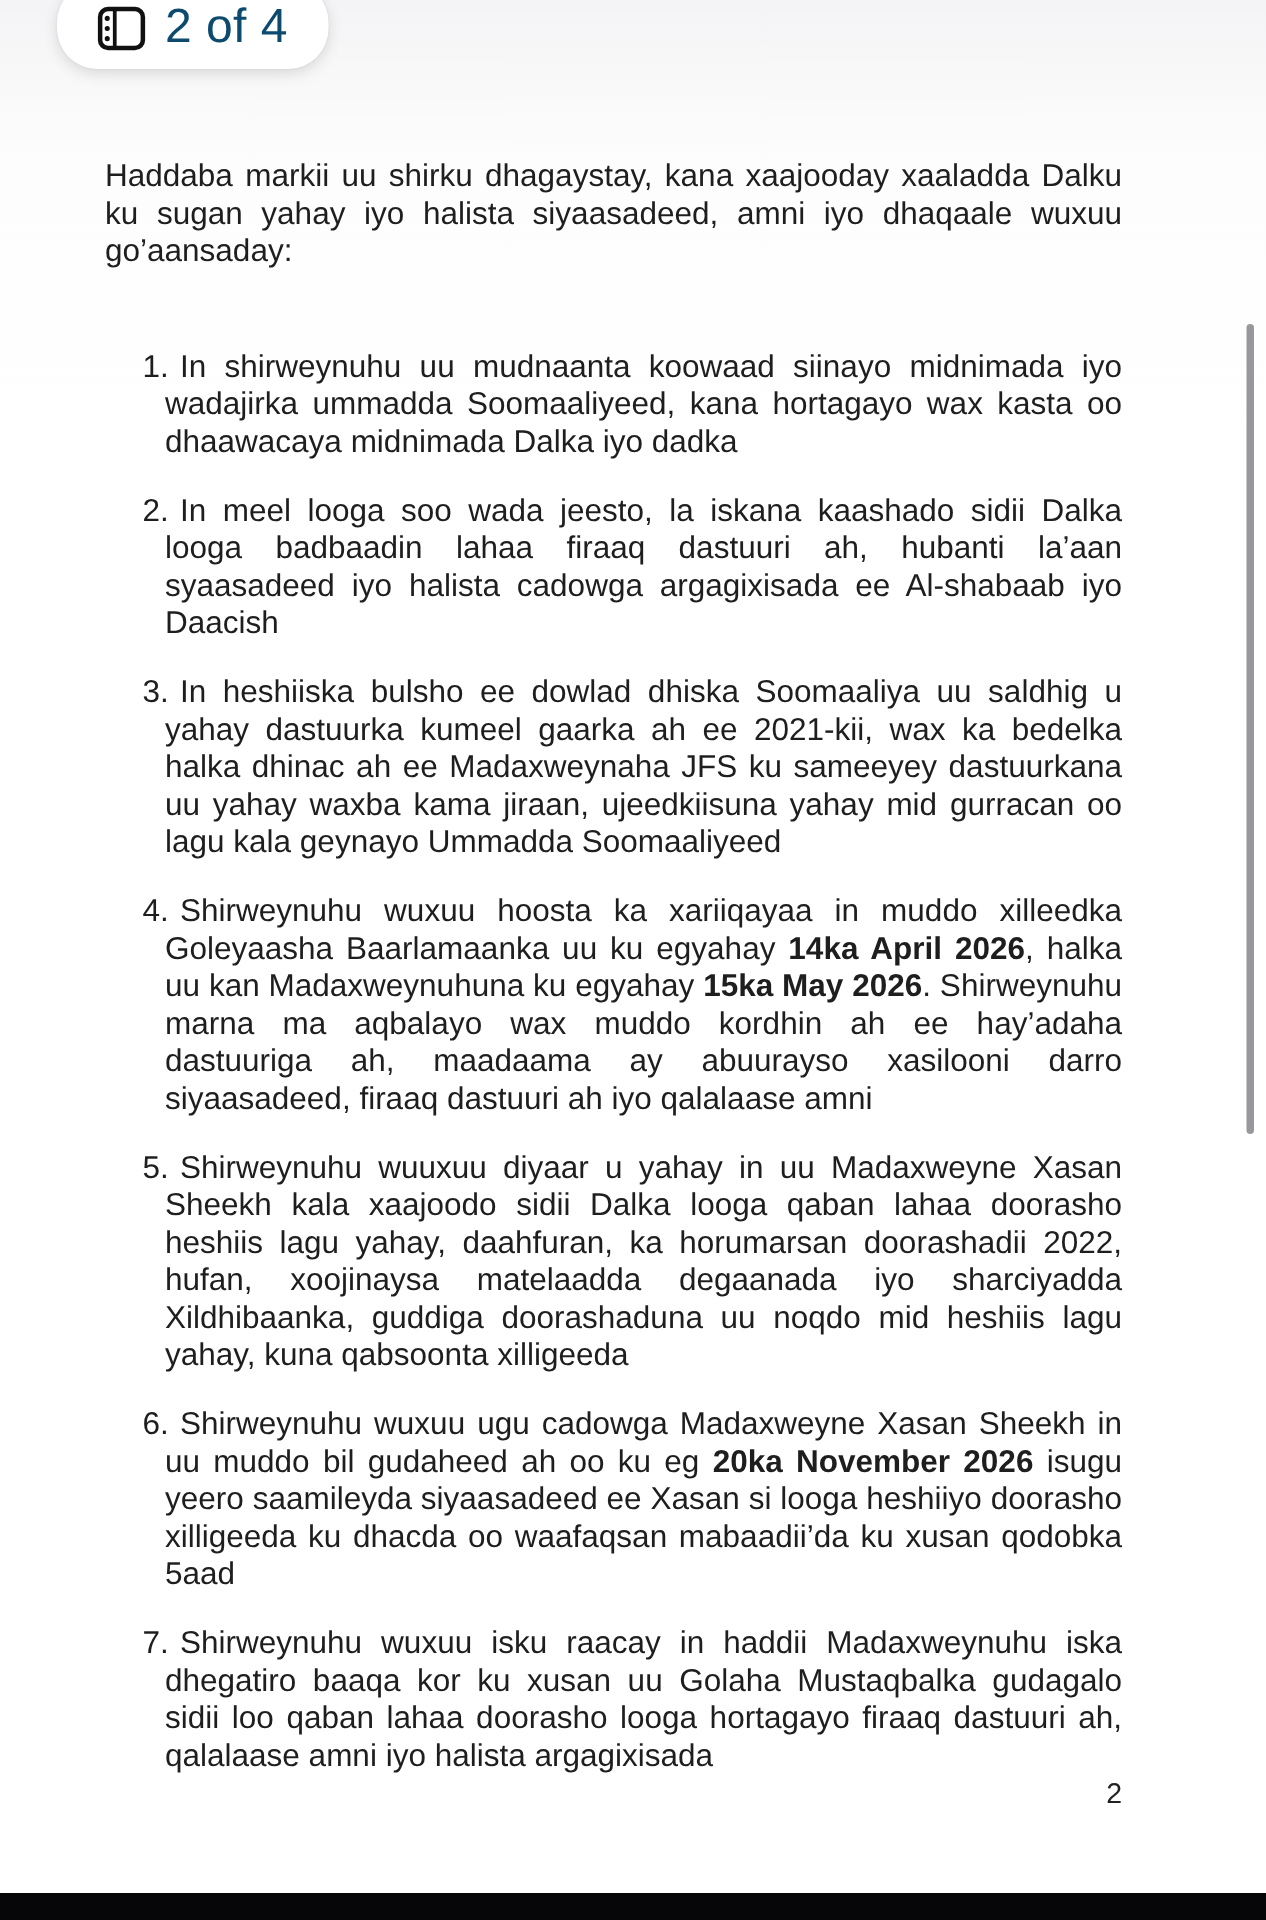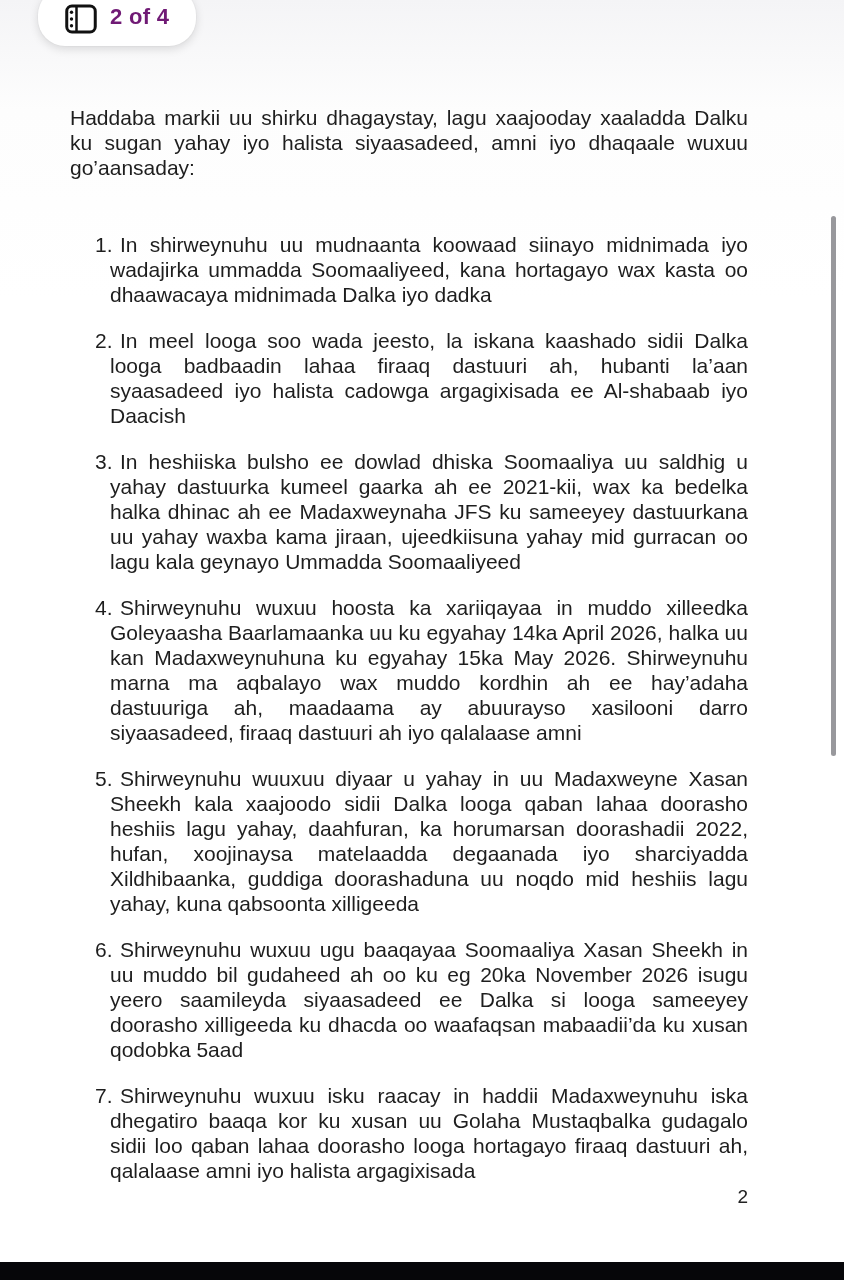--- a/index.html
+++ b/index.html
@@ -13,39 +13,39 @@
   
   .pill {
     position: absolute; left: 38px; top: -12px; height: 58px;
     display: flex; align-items: center; gap: 11px;
     padding: 0 27px 0 25px;
     background: #ffffff; border-radius: 27px;
     box-shadow: 0 3px 10px rgba(0,0,0,0.13), 0 0 0 1px rgba(0,0,0,0.02);
   }
   .pill svg { display: block; margin-top: 3px; }
   .pill-label {
-    font-size: 22px; font-weight: 700; color: #701a75; letter-spacing: 0.3px;
+    font-size: 32px; font-weight: 400; color: #0c4a6e; letter-spacing: 0.3px;
     white-space: nowrap;
   }
 
   
   .doc {
     position: absolute; left: 70px; top: 105px; width: 678px;
     font-size: 21px; line-height: 25px; color: #1e1e1e;
     text-align: justify;
   }
   .intro { margin: 0; }
   .items { margin-top: 52px; }
   .item {
     position: relative; padding-left: 40px; text-indent: 10px;
     margin-bottom: 21px;
   }
   .item:last-child { margin-bottom: 0; }
   .item-num { position: absolute; left: 25px; top: 0; text-indent: 0; }
-  .item b { font-weight: normal; }
+  .item b { font-weight: bold; }
 
   .page-num {
     position: absolute; right: 96px; top: 1186px;
     font-size: 19px; color: #222222;
   }
 
   .scrollbar {
     position: absolute; right: 8px; top: 216px;
     width: 5px; height: 540px; border-radius: 3px;
     background: #98989c;
@@ -64,21 +64,21 @@
     <rect x="1.6" y="1.6" width="22.8" height="20.8" rx="4.2" fill="none" stroke="#111111" stroke-width="2.4"></rect>
     <line x1="9.4" y1="1.8" x2="9.4" y2="22.2" stroke="#111111" stroke-width="2"></line>
     <circle cx="5.4" cy="6.6" r="1.35" fill="#111111"></circle>
     <circle cx="5.4" cy="12" r="1.35" fill="#111111"></circle>
     <circle cx="5.4" cy="17.4" r="1.35" fill="#111111"></circle>
   </svg>
   <span class="pill-label">2 of 4</span>
 </div>
 
 <div class="doc" style="color: rgb(30, 30, 30);">
-  <p class="intro">Haddaba markii uu shirku dhagaystay, lagu xaajooday xaaladda Dalku ku sugan yahay iyo halista siyaasadeed, amni iyo dhaqaale wuxuu go’aansaday:</p>
+  <p class="intro">Haddaba markii uu shirku dhagaystay, kana xaajooday xaaladda Dalku ku sugan yahay iyo halista siyaasadeed, amni iyo dhaqaale wuxuu go’aansaday:</p>
   <div class="items">
   <div class="item">
     <span class="item-num">1.</span><span class="item-body"><span>In shirweynuhu uu mudnaanta koowaad siinayo midnimada iyo wadajirka ummadda Soomaaliyeed, kana hortagayo wax kasta oo dhaawacaya midnimada Dalka iyo dadka</span></span>
   </div>
 
   <div class="item">
     <span class="item-num">2.</span><span class="item-body"><span>In meel looga soo wada jeesto, la iskana kaashado sidii Dalka looga badbaadin lahaa firaaq dastuuri ah, hubanti la’aan syaasadeed iyo halista cadowga argagixisada ee Al-shabaab iyo Daacish</span></span>
   </div>
 
   <div class="item">
@@ -87,21 +87,21 @@
 
   <div class="item">
     <span class="item-num">4.</span><span class="item-body"><span>Shirweynuhu wuxuu hoosta ka xariiqayaa in muddo xilleedka Goleyaasha Baarlamaanka uu ku egyahay </span><b>14ka April 2026</b><span>, halka uu kan Madaxweynuhuna ku egyahay </span><b>15ka May 2026</b><span>. Shirweynuhu marna ma aqbalayo wax muddo kordhin ah ee hay’adaha dastuuriga ah, maadaama ay abuurayso xasilooni darro siyaasadeed, firaaq dastuuri ah iyo qalalaase amni</span></span>
   </div>
 
   <div class="item">
     <span class="item-num">5.</span><span class="item-body"><span>Shirweynuhu wuuxuu diyaar u yahay in uu Madaxweyne Xasan Sheekh kala xaajoodo sidii Dalka looga qaban lahaa doorasho heshiis lagu yahay, daahfuran, ka horumarsan doorashadii 2022, hufan, xoojinaysa matelaadda degaanada iyo sharciyadda Xildhibaanka, guddiga doorashaduna uu noqdo mid heshiis lagu yahay, kuna qabsoonta xilligeeda</span></span>
   </div>
 
   <div class="item">
-    <span class="item-num">6.</span><span class="item-body"><span>Shirweynuhu wuxuu ugu baaqayaa Soomaaliya Xasan Sheekh in uu muddo bil gudaheed ah oo ku eg </span><b>20ka November 2026</b><span> isugu yeero saamileyda siyaasadeed ee Dalka si looga sameeyey doorasho xilligeeda ku dhacda oo waafaqsan mabaadii’da ku xusan qodobka 5aad</span></span>
+    <span class="item-num">6.</span><span class="item-body"><span>Shirweynuhu wuxuu ugu cadowga Madaxweyne Xasan Sheekh in uu muddo bil gudaheed ah oo ku eg </span><b>20ka November 2026</b><span> isugu yeero saamileyda siyaasadeed ee Xasan si looga heshiiyo doorasho xilligeeda ku dhacda oo waafaqsan mabaadii’da ku xusan qodobka 5aad</span></span>
   </div>
 
   <div class="item">
     <span class="item-num">7.</span><span class="item-body"><span>Shirweynuhu wuxuu isku raacay in haddii Madaxweynuhu iska dhegatiro baaqa kor ku xusan uu Golaha Mustaqbalka gudagalo sidii loo qaban lahaa doorasho looga hortagayo firaaq dastuuri ah, qalalaase amni iyo halista argagixisada</span></span>
   </div>
 </div>
 </div>
 
 <div class="page-num">2</div>
 

